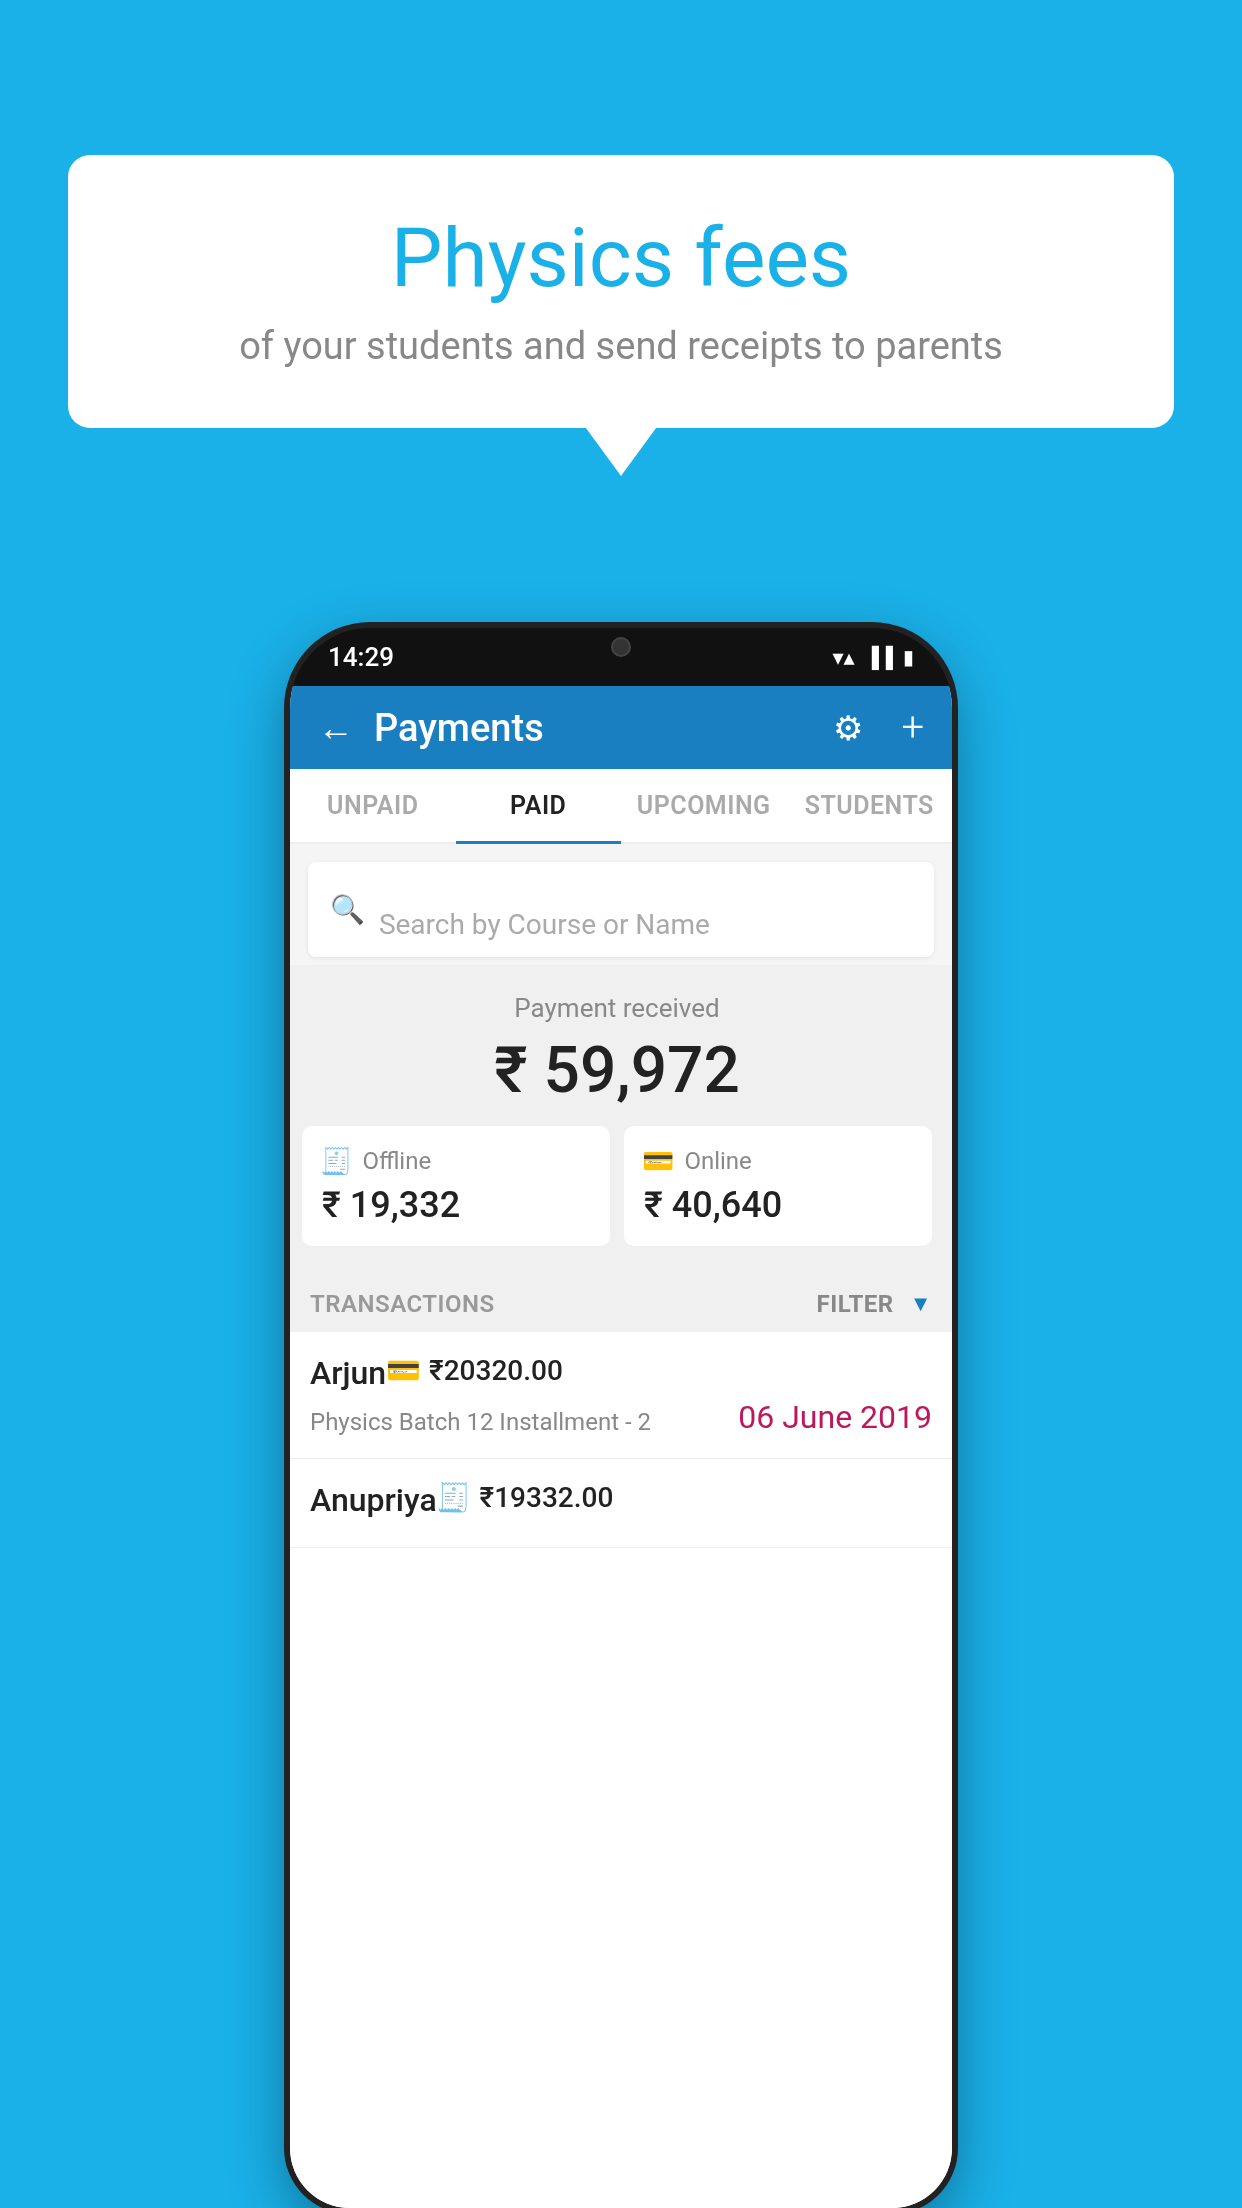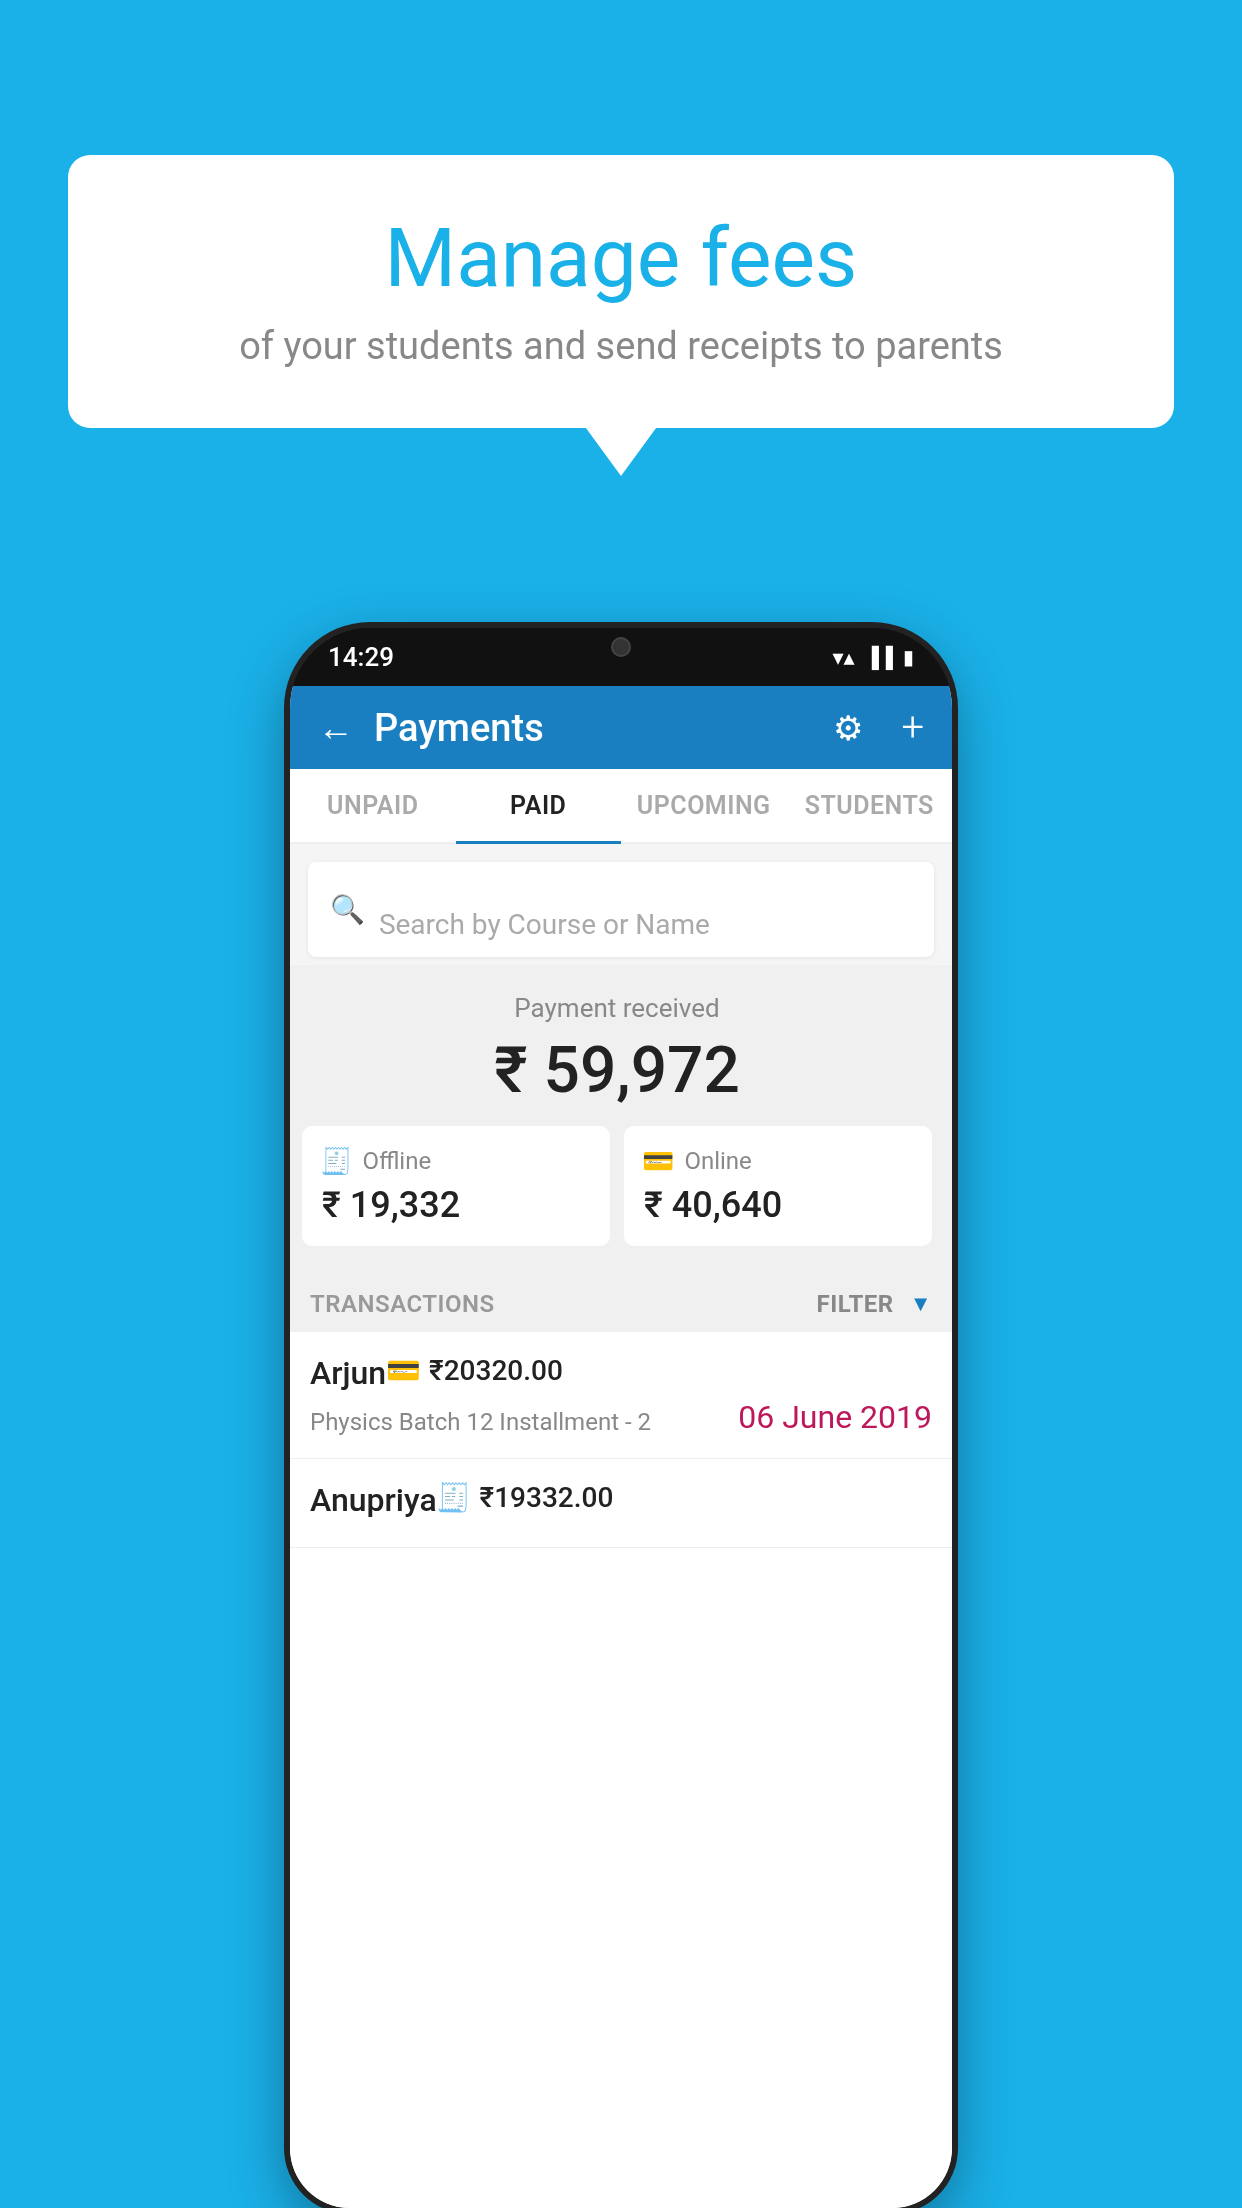--- a/index.html
+++ b/index.html
@@ -318,21 +318,21 @@
     .transaction-date {
       font-size: 32px;
       color: #be185d;
     }
   </style>
 </head>
 <body>
 
 <div class="speech-bubble-container">
   <div class="speech-bubble">
-    <div class="bubble-title">Manage fees</div>
+    <div class="bubble-title">Physics fees</div>
     <div class="bubble-subtitle">of your students and send receipts to parents</div>
   </div>
 </div>
 
 <div class="phone-frame">
 
   <div class="phone-top-bar">
     <span class="phone-time">14:29</span>
     <div class="phone-notch">
       <div class="phone-camera"></div>

